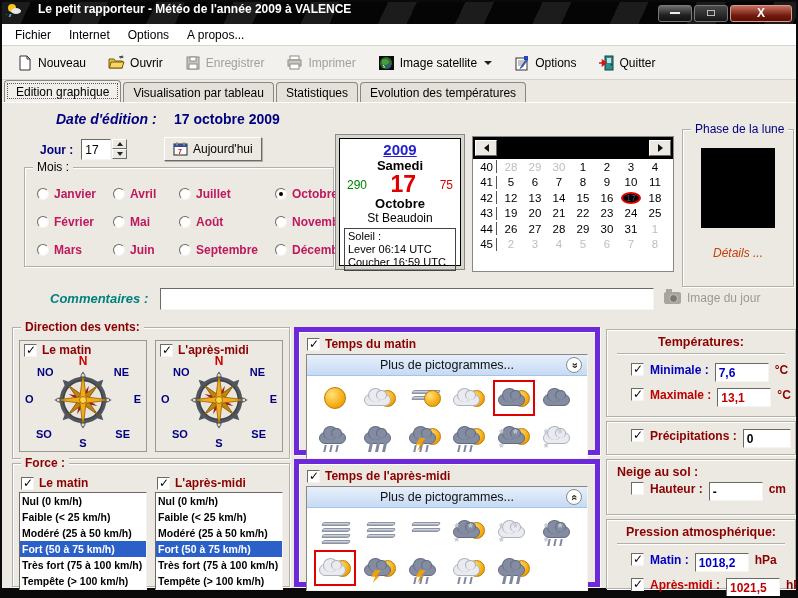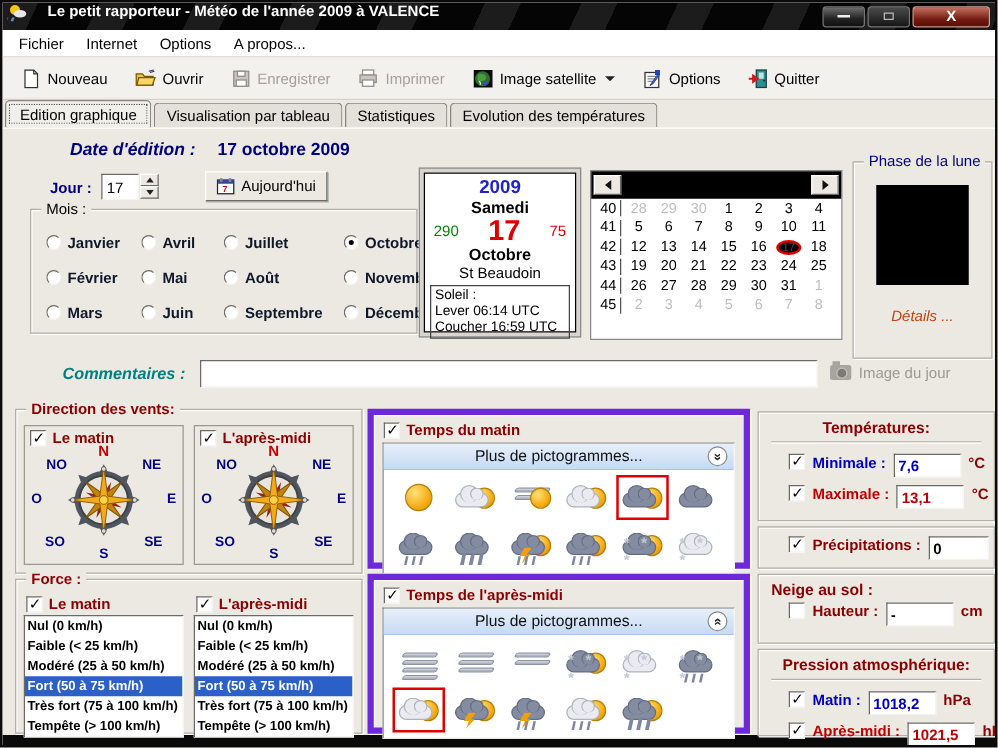--- a/index.html
+++ b/index.html
@@ -49,28 +49,28 @@
   .btn { background:#ECE9E2; border:1px solid; border-color:#fff #6a6a6a #6a6a6a #fff; box-shadow:1px 1px 0 rgba(0,0,0,.25); padding:2px 8px; cursor:pointer; display:inline-flex; align-items:center; gap:5px; font-size:12px; }
   .today-btn { position:absolute; left:162px; top:34px; height:24px; }
 
   .group { position:absolute; border:1px solid #b2afa8; box-shadow:inset 1px 1px 0 #fff, 1px 1px 0 #fff; }
   .group > .glabel { position:absolute; top:-8px; left:8px; background:#ECE9E2; padding:0 4px; }
 
   
   .mois-box { left:22px; top:64px; width:310px; height:100px; }
   #months-grid { display:grid; grid-auto-flow:column; grid-template-rows:repeat(3,28px); grid-template-columns:76px 66px 96px 1fr; padding:12px 4px 0 12px; align-items:center; }
   .radio-row { display:flex; align-items:center; gap:5px; cursor:pointer; }
-  .radio-row span:last-child { font-weight:bold; color:#0f172a; font-size:12px; }
+  .radio-row span:last-child { font-weight:bold; color:#be185d; font-size:12px; }
   .rb { width:12px; height:12px; border-radius:50%; background:#fff; border:1px solid; border-color:#6d6a66 #f6f4f0 #f6f4f0 #6d6a66; position:relative; flex:0 0 auto; }
   .rb.on::after { content:""; position:absolute; left:3px; top:3px; width:4px; height:4px; border-radius:50%; background:#000; }
 
   
   .daycard { position:absolute; left:333px; top:31px; width:130px; height:136px; background:#d8d5ce; border:1px solid #8a8a8a; padding:3px; }
   .daycard .inner { background:#fff; border:1px solid #000; height:100%; text-align:center; padding-top:2px; }
-  .dc-year { color:#2222cc; font-weight:bold; font-size:15px; }
+  .dc-year { color:#2222cc; font-weight:bold; font-size:15px;text-decoration:underline; }
   .dc-weekday { font-weight:bold; font-size:13px; }
   .dc-midrow { display:flex; align-items:center; justify-content:space-between; padding:0 7px; margin-top:-2px; }
   .dc-doy { color:#008000; font-size:12px; }
   .dc-day { color:#e00000; font-weight:bold; font-size:23px; }
   .dc-rem { color:#e00000; font-size:12px; }
   .dc-month { font-weight:bold; font-size:13px; margin-top:-2px; }
   .dc-saint { font-size:12px; }
   .dc-sunbox { border:1px solid #444; margin:3px 4px 0; text-align:left; font-size:11px; line-height:13px; padding:1px 3px; }
 
   

